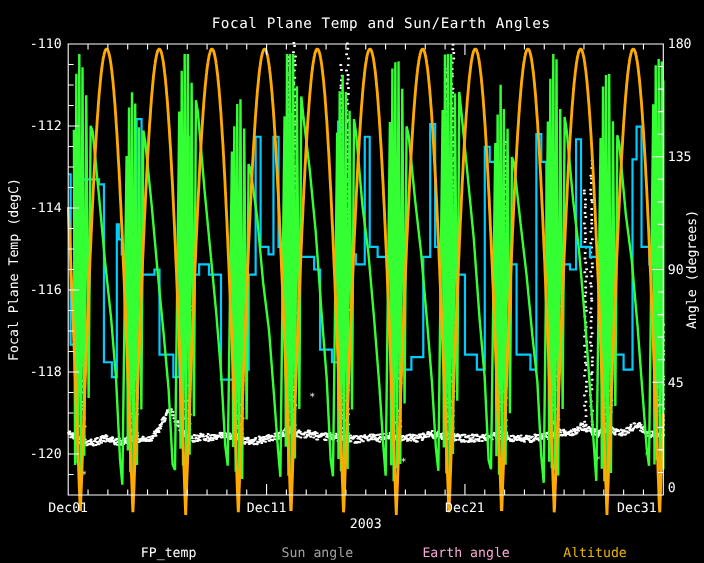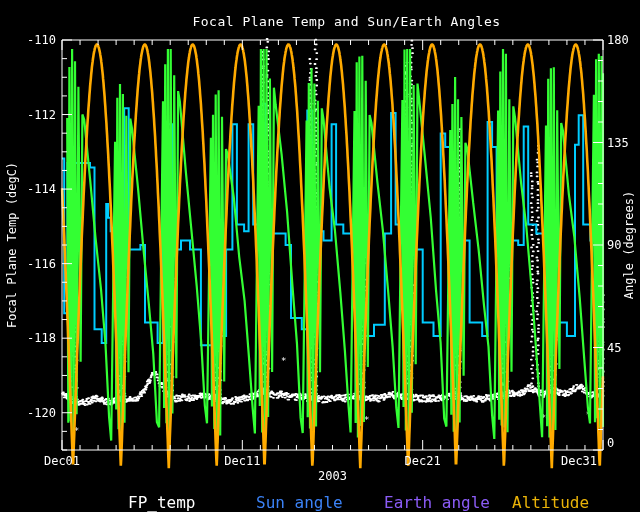--- a/index.html
+++ b/index.html
@@ -5,21 +5,21 @@
   html,body{margin:0;padding:0;background:#000;}
   body{width:640px;height:512px;position:relative;overflow:hidden;
        font-family:"DejaVu Sans Mono","Liberation Mono",monospace;}
   #chart-root{position:absolute;inset:0;background:#000;}
   svg{position:absolute;left:0;top:0;}
   .ovl{position:absolute;color:#fff;white-space:nowrap;font-size:12px;line-height:12px;}
   #plot-title{left:76px;top:16px;width:541px;text-align:center;font-size:13px;letter-spacing:0.5px;}
   #x-year{left:62px;top:470px;width:541px;text-align:center;}
   #ylab-left{left:12px;top:245px;transform:translate(-50%,-50%) rotate(-90deg);}
   #ylab-right{left:629px;top:245px;transform:translate(-50%,-50%) rotate(-90deg);}
-  .legend-item{position:absolute;top:496px;font-size:16px;line-height:13px;}
+  .legend-item{position:absolute;top:496px;font-size:12px;line-height:13px;}
 </style>
 </head>
 <body>
 
 <div id="chart-root">
   <svg id="plot-svg" width="640" height="512">
       <defs>
         <clipPath id="plotclip">
           <rect x="60.5" y="38" width="544" height="432"></rect>
         </clipPath>
@@ -56,16 +56,16 @@
         <text x="242.33333333333334" y="465" text-anchor="middle">Dec11</text>
         <text x="422.6666666666667" y="465" text-anchor="middle">Dec21</text>
         <text x="579" y="465" text-anchor="middle">Dec31</text>
       </g>
     </svg>
   <div id="plot-title" class="ovl">Focal Plane Temp and Sun/Earth Angles</div>
   <div id="ylab-left" class="ovl">Focal Plane Temp (degC)</div>
   <div id="ylab-right" class="ovl">Angle (degrees)</div>
   <div id="x-year" class="ovl">2003</div>
   <div class="legend-item" style="left: 128px; color: rgb(255, 255, 255);">FP_temp</div>
-  <div class="legend-item" style="left: 256px; color: #3b82f6;">Sun angle</div>
-  <div class="legend-item" style="left: 384px; color: #8b5cf6;">Earth angle</div>
+  <div class="legend-item" style="left: 256px; color: #a3a3a3;">Sun angle</div>
+  <div class="legend-item" style="left: 384px; color: #f9a8d4;">Earth angle</div>
   <div class="legend-item" style="left: 512px; color: #eab308;">Altitude</div>
 </div>
 
 </body></html>

